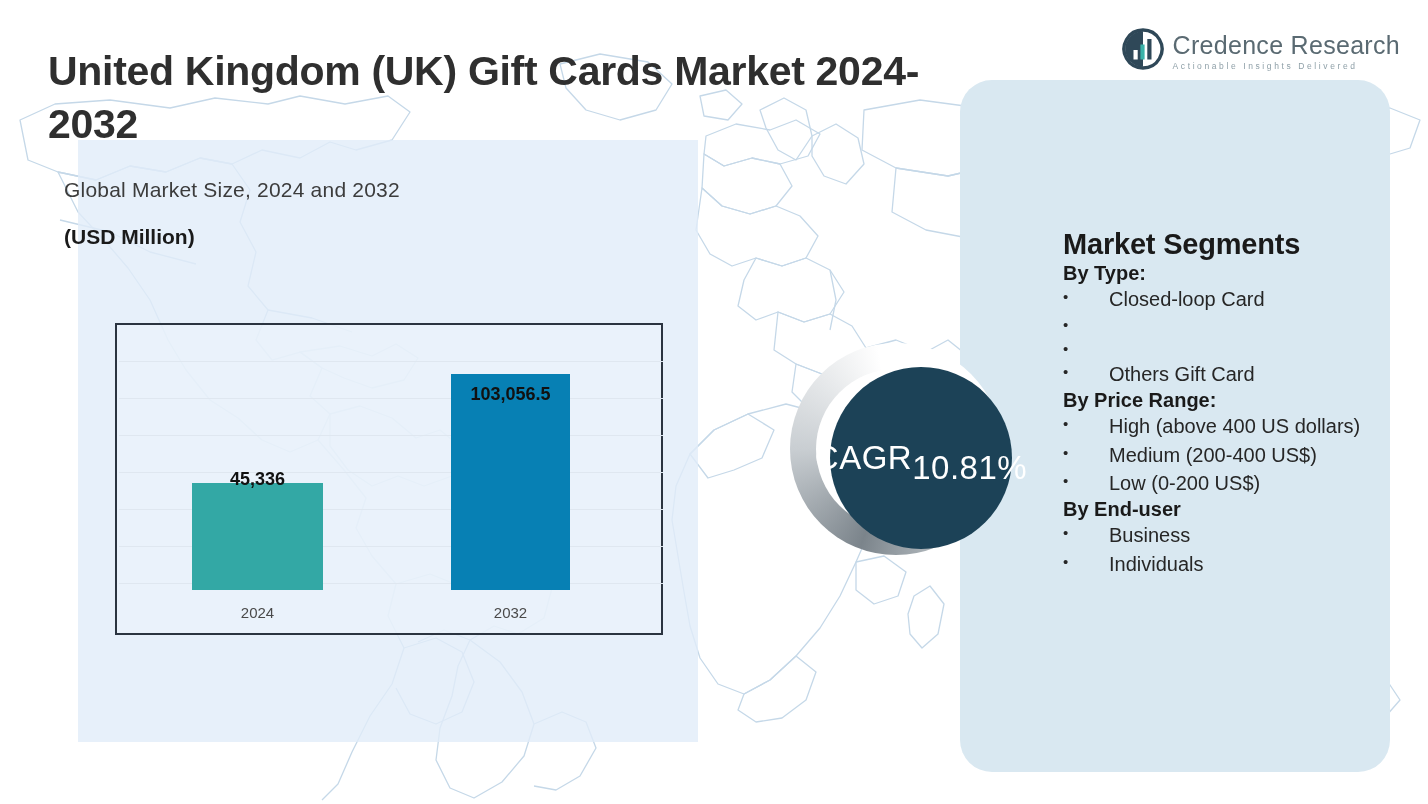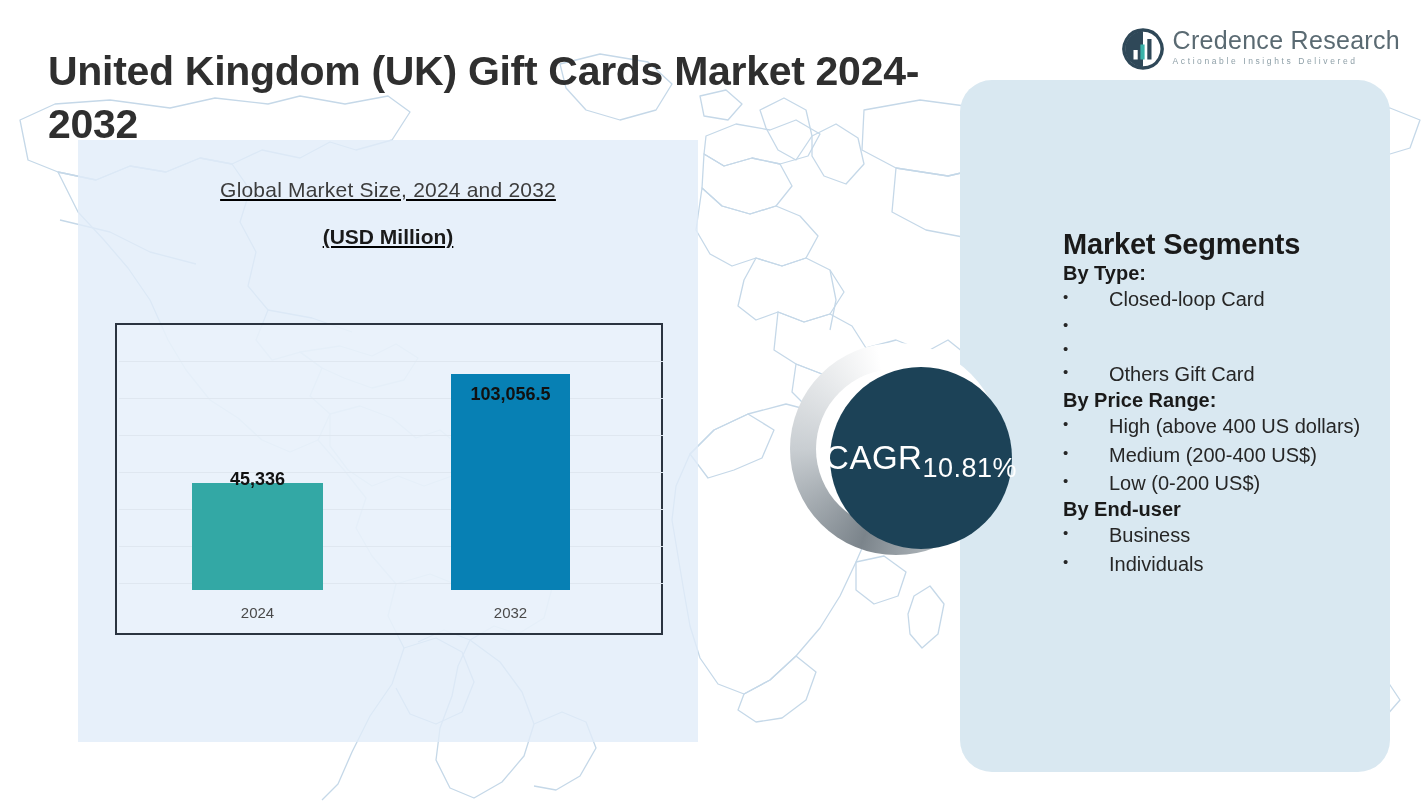--- a/index.html
+++ b/index.html
@@ -27,25 +27,24 @@
   #left-panel {
     position: absolute;
     left: 78px; top: 140px;
     width: 620px; height: 602px;
     background: rgba(225,236,249,0.80);
     z-index: 2;
   }
 
   #chart-heading {
     position: absolute;
-    left: 78px; top: 178px;
+    left: 64px; top: 178px;
     width: 620px;
-    text-align: center;
+    text-align: left;
     z-index: 4;
-    text-decoration: underline;
   }
   #chart-heading .line1 {
     font-size: 21px;
     color: #3c3c3c;
     letter-spacing: .2px;
     white-space: nowrap;
   }
   #chart-heading .line2 {
     font-size: 21px;
     font-weight: bold;
@@ -107,21 +106,21 @@
     line-height: 1.28;
     letter-spacing: -0.3px;
     z-index: 5;
   }
 
   
   #logo {
     position: absolute;
     right: 28px; top: 28px;
     display: flex;
-    align-items: flex-start;
+    align-items: flex-end;
     z-index: 6;
   }
   #logo-mark { width: 42px; height: 42px; flex: none; }
   #logo-text { margin-left: 9px; }
   #logo-name {
     font-size: 25px;
     color: #5a6a72;
     letter-spacing: .3px;
     line-height: 1;
   }
@@ -161,21 +160,21 @@
     width: 182px; height: 182px;
     border-radius: 50%;
     background: #1c4257;
     display: flex;
     flex-direction: row;
     align-items: center;
     justify-content: center;
     color: #ffffff;
   }
   #cagr-circle .cagr-word { font-size: 33px; letter-spacing: .5px; }
-  #cagr-circle .cagr-val  { font-size: 27px; letter-spacing: .5px; margin-top: 20px; }
+  #cagr-circle .cagr-val  { font-size: 33px; letter-spacing: .5px; margin-top: 20px; }
 
   
   #right-panel {
     position: absolute;
     left: 960px; top: 80px;
     width: 430px; height: 692px;
     background: #d9e8f1;
     border-radius: 32px;
     z-index: 2;
   }

